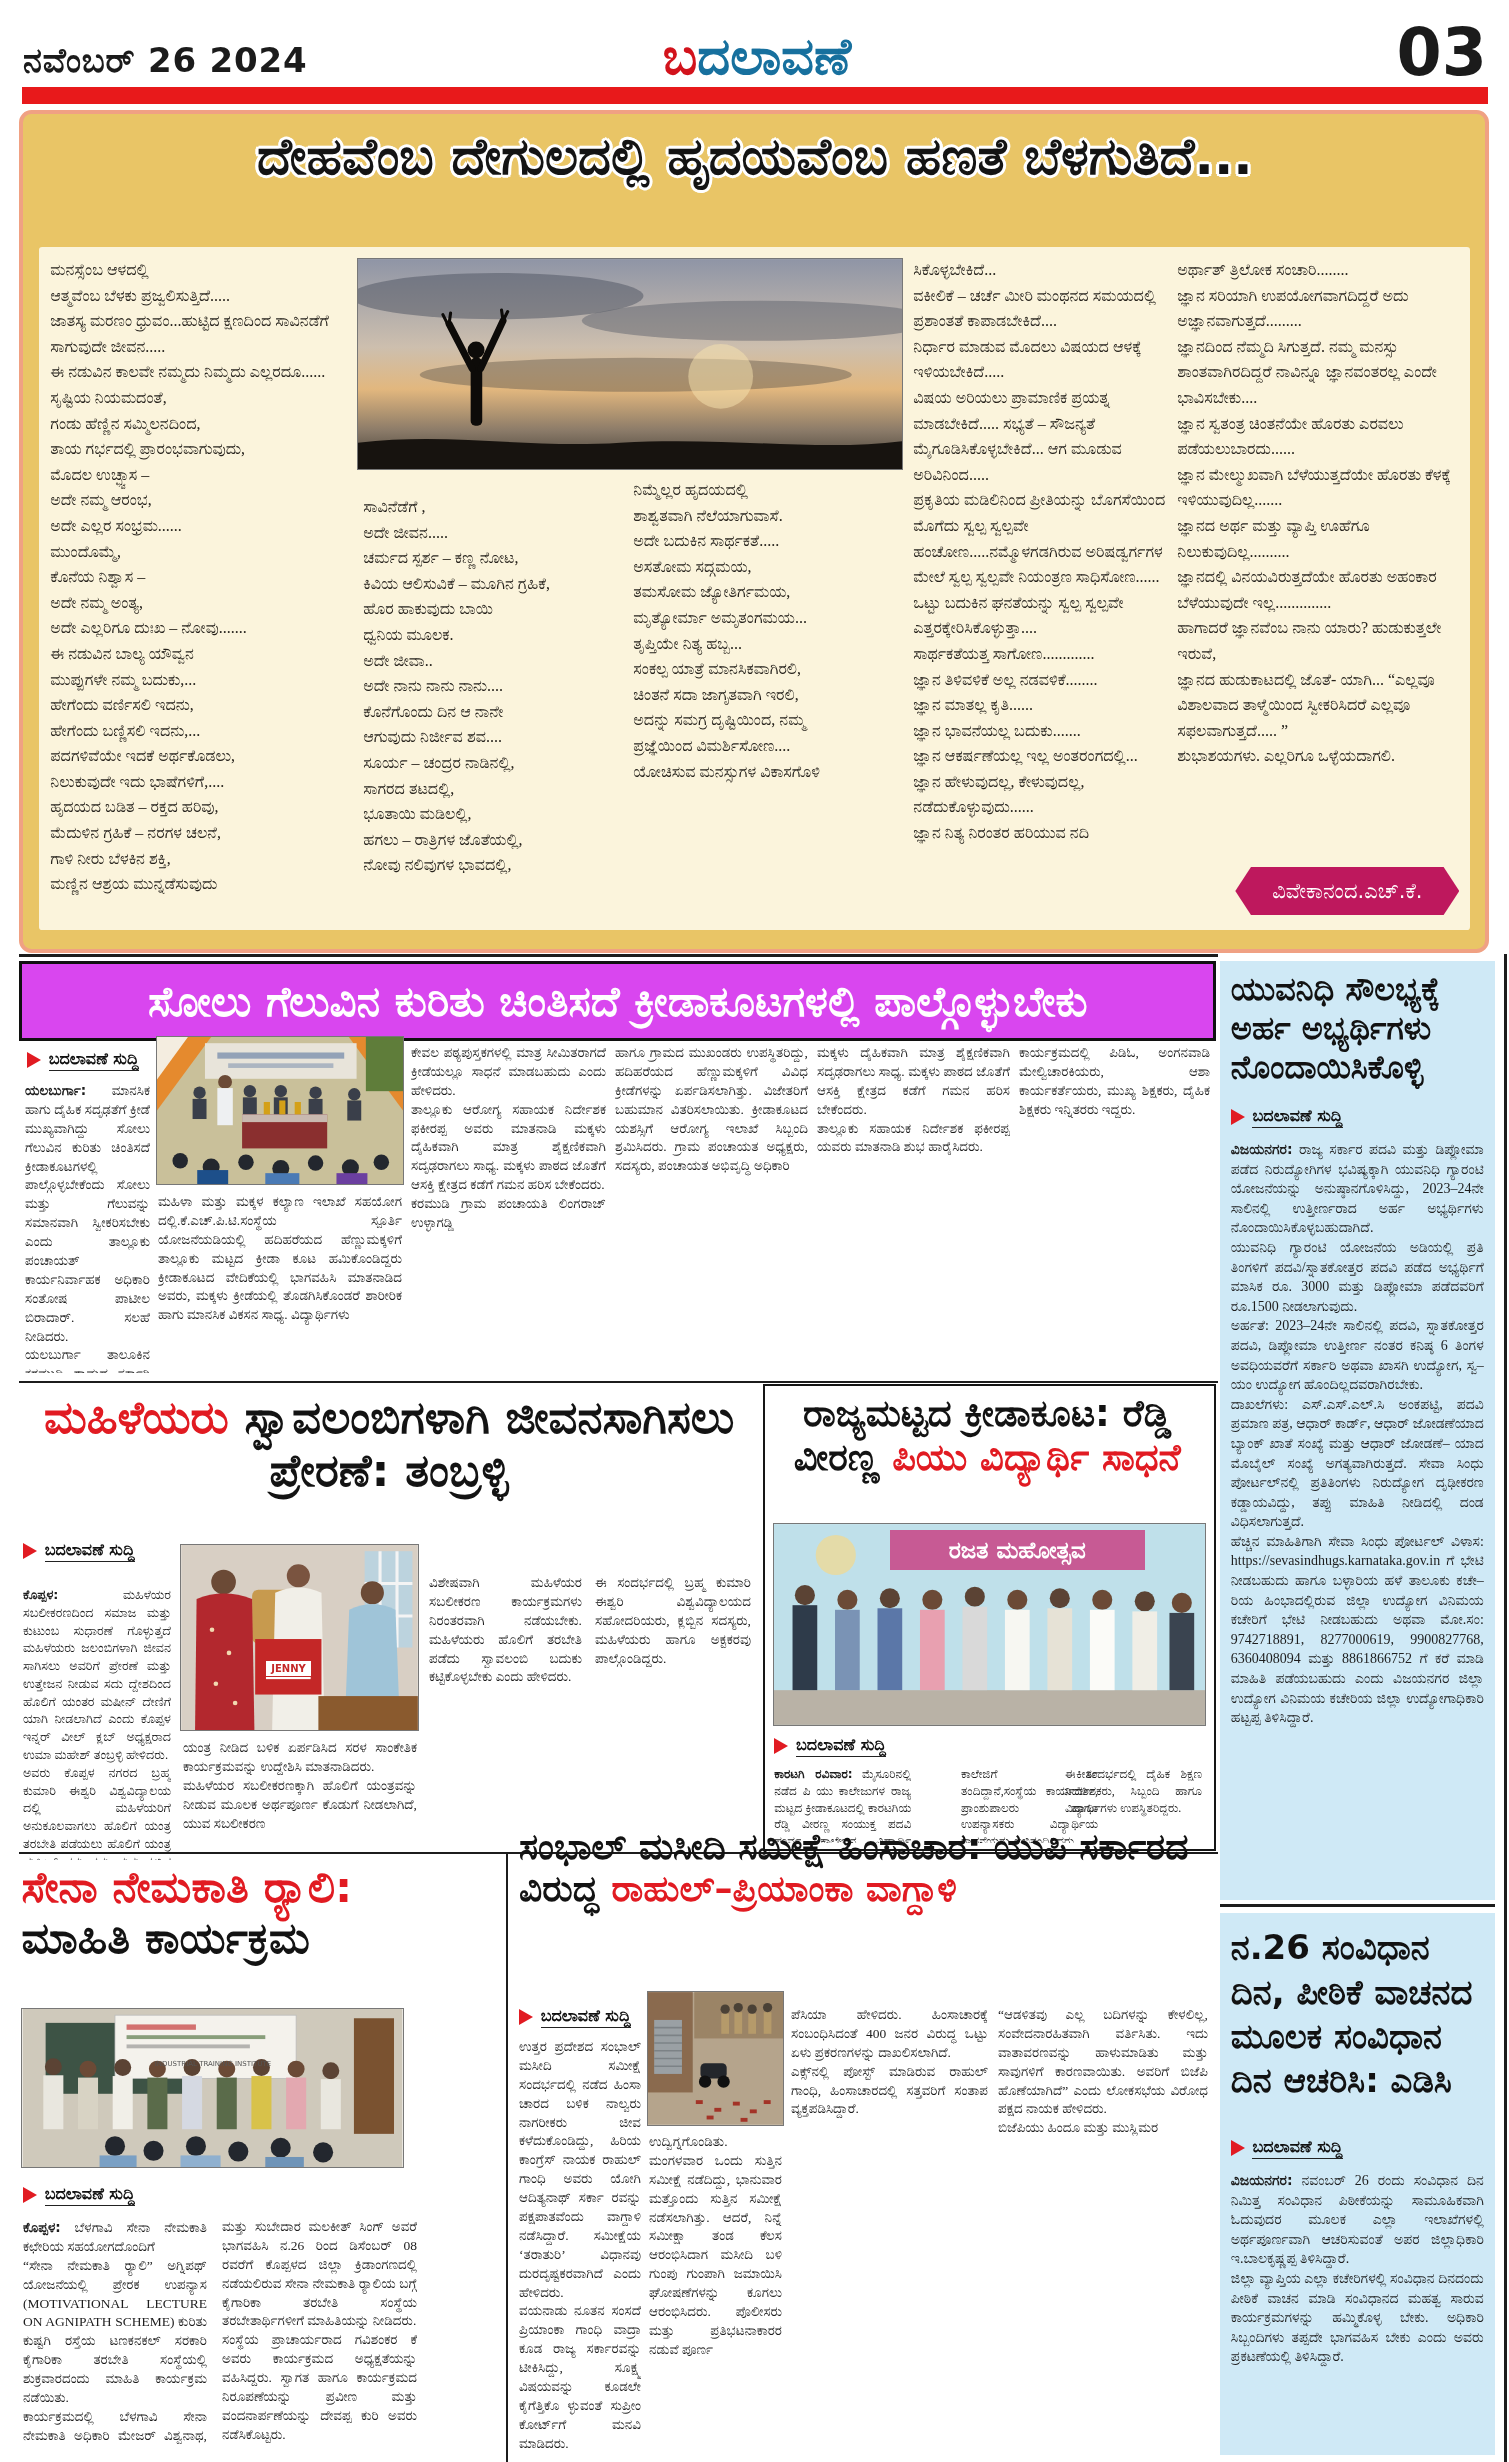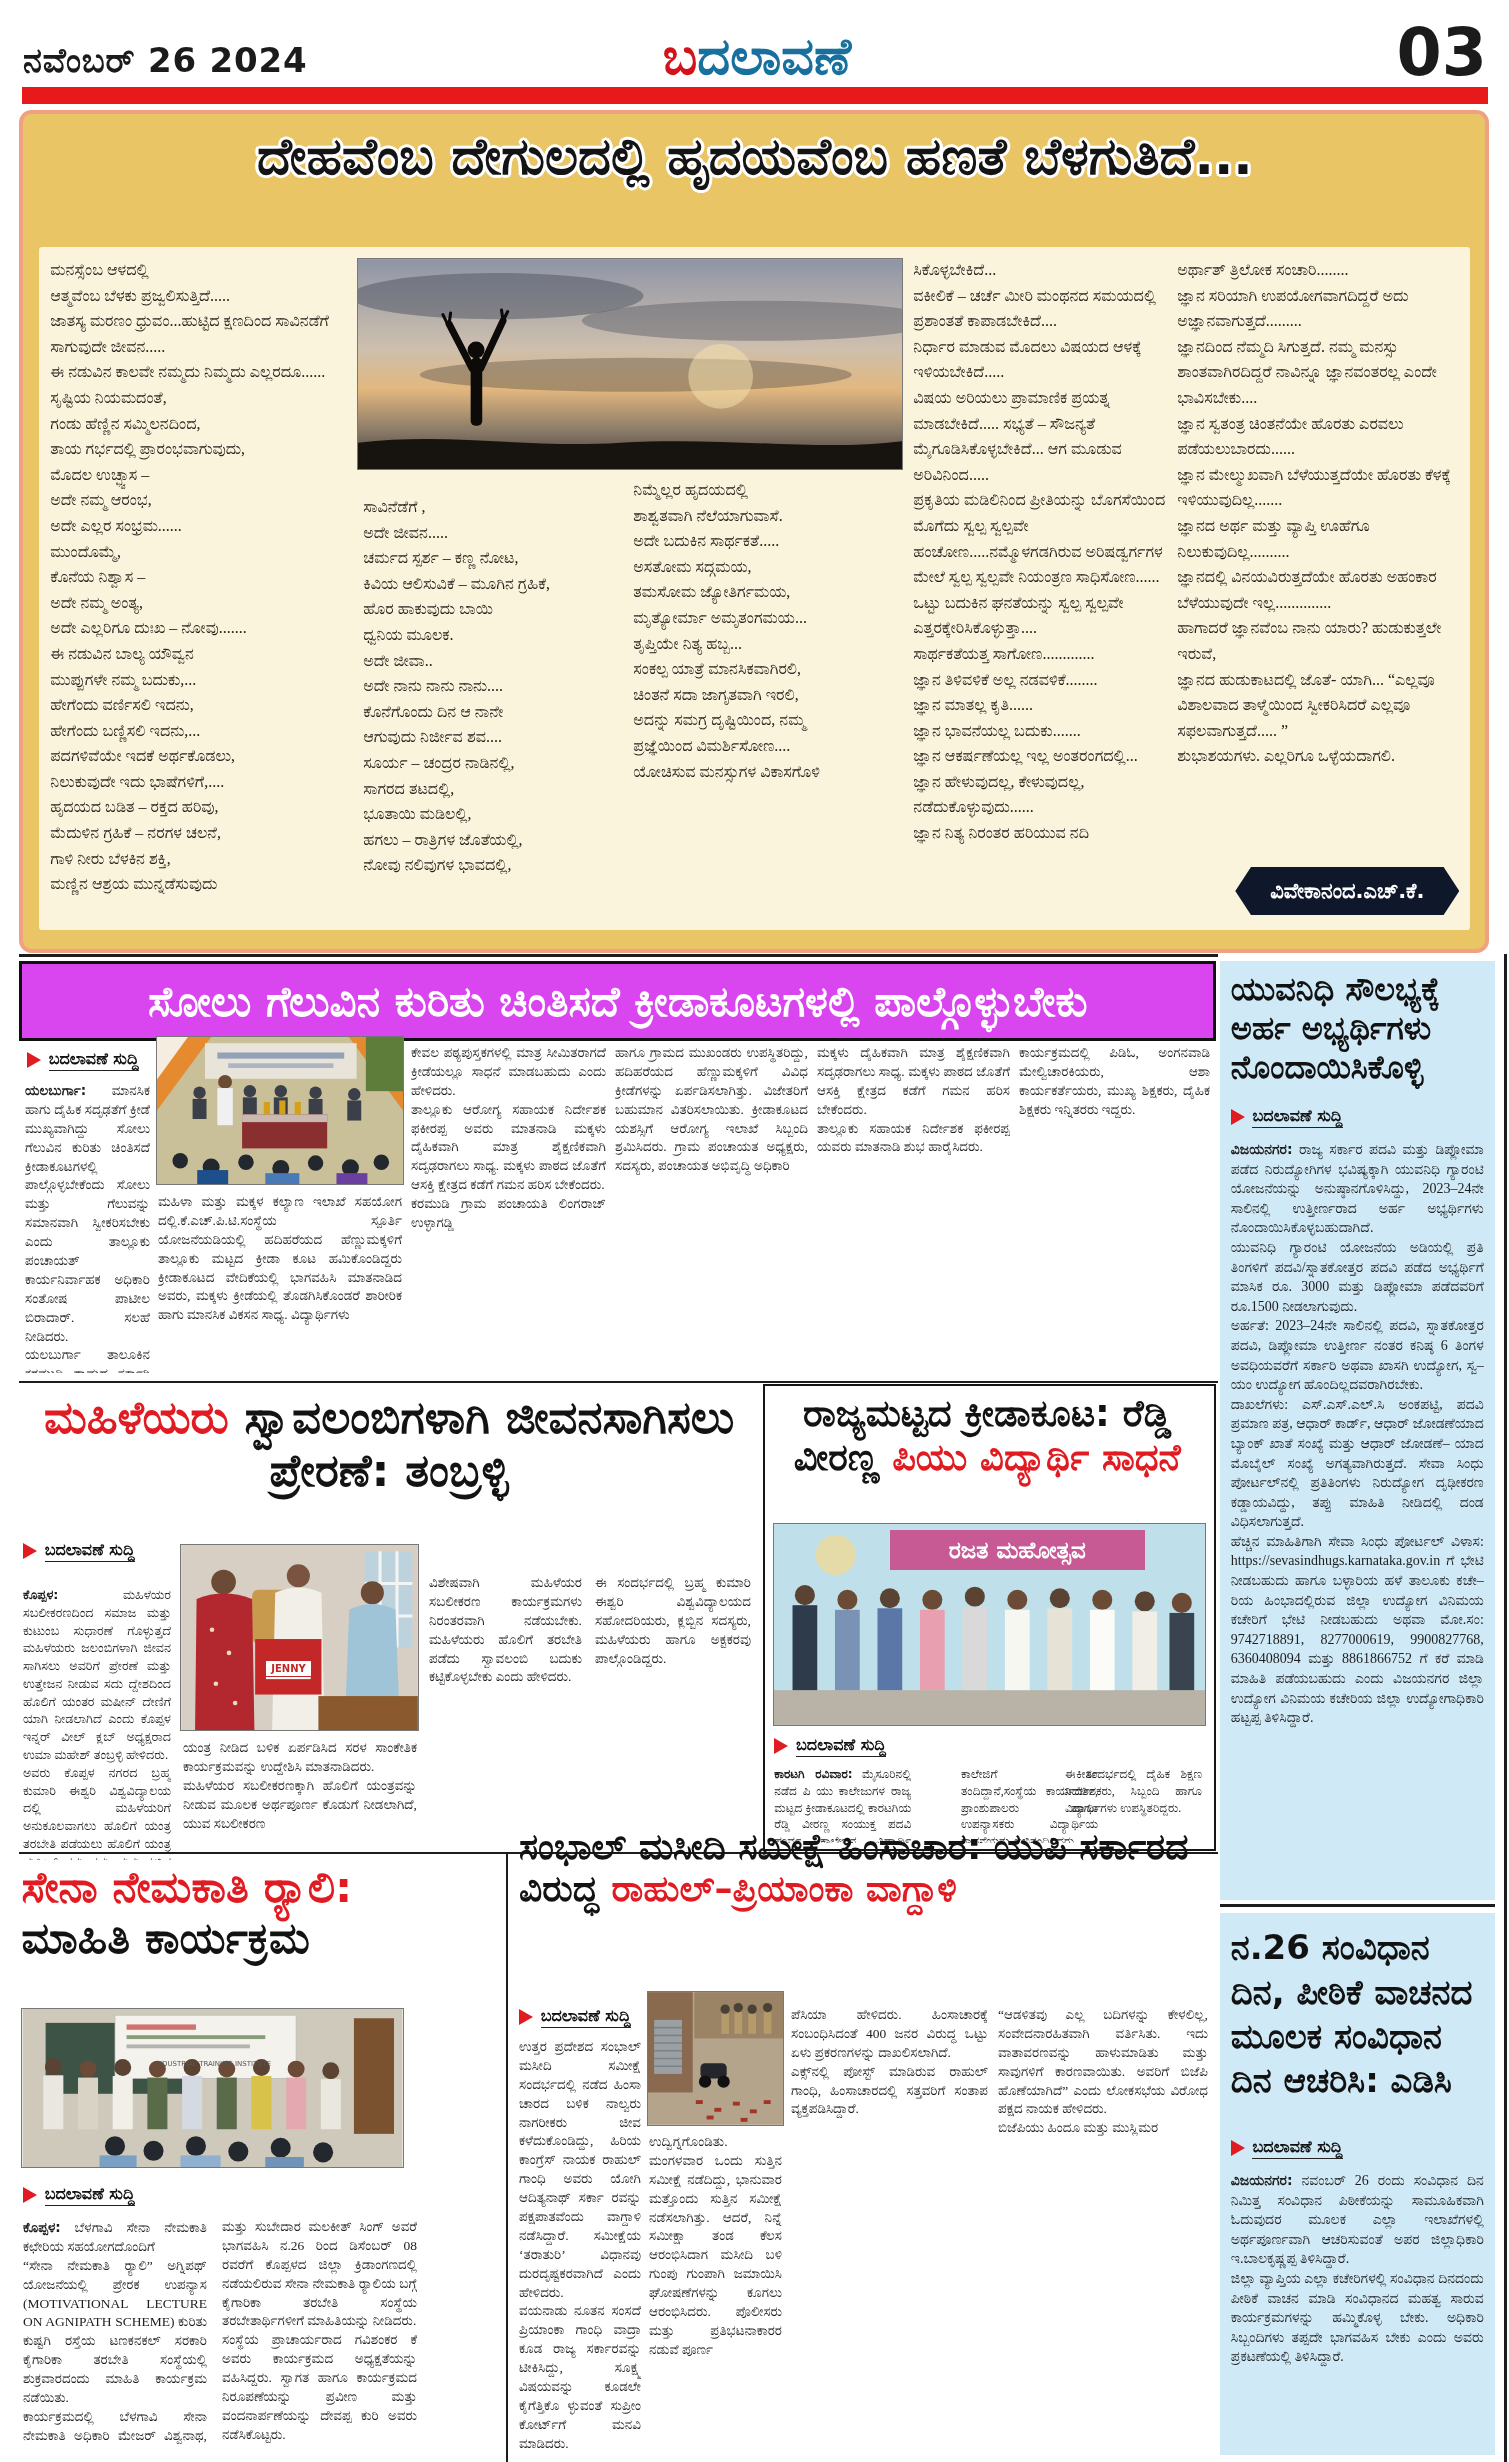--- a/index.html
+++ b/index.html
@@ -13,21 +13,21 @@
   .masthead .m2{color:#17709e;}
   .pagenum{font-family:"DejaVu Sans",sans-serif;font-weight:bold;font-size:65px;}
   .redbar{background:#e8191b;}
   
   .feature-box{background:#e9c566;border:4.6px solid #f0a183;border-radius:12.4px;}
   .feature-inner{background:#fbf4dc;border-radius:3.1px;}
   .feature-head{font-family:"DejaVu Sans",sans-serif;font-weight:bold;font-size:51px;line-height:1.1;
     text-align:center;color:#141414;
     text-shadow:-2.3px -2.3px 0 #fff,2.3px -2.3px 0 #fff,-2.3px 2.3px 0 #fff,2.3px 2.3px 0 #fff,0 3.1px 0 #fff,0 -3.1px 0 #fff,3.1px 0 0 #fff,-3.1px 0 0 #fff;}
   .poem{white-space:pre-line;font-size:16px;line-height:1.6;color:#26221c;overflow:hidden;}
-  .author-badge{background:#0f172a;color:#fff;font-family:"DejaVu Sans",sans-serif;font-weight:bold;
+  .author-badge{background:#be185d;color:#fff;font-family:"DejaVu Sans",sans-serif;font-weight:normal;
     font-size:21px;display:flex;align-items:center;justify-content:center;
     clip-path:polygon(7% 0,93% 0,100% 50%,93% 100%,7% 100%,0 50%);}
   
   .bar-head{background:#d946ef;border:3.9px solid #101010;color:#fff;font-family:"DejaVu Sans",sans-serif;
     font-weight:bold;font-size:42px;display:flex;align-items:center;justify-content:center;text-align:center;}
   .h-big{font-family:"DejaVu Sans",sans-serif;font-weight:bold;text-align:center;line-height:1.18;color:#131313;}
   .red{color:#e11b22;}
   .blue-panel{background:#cfe9f6;}
   .panel-head{font-family:"DejaVu Sans",sans-serif;font-weight:bold;font-size:32px;line-height:1.22;color:#121212;}
   

